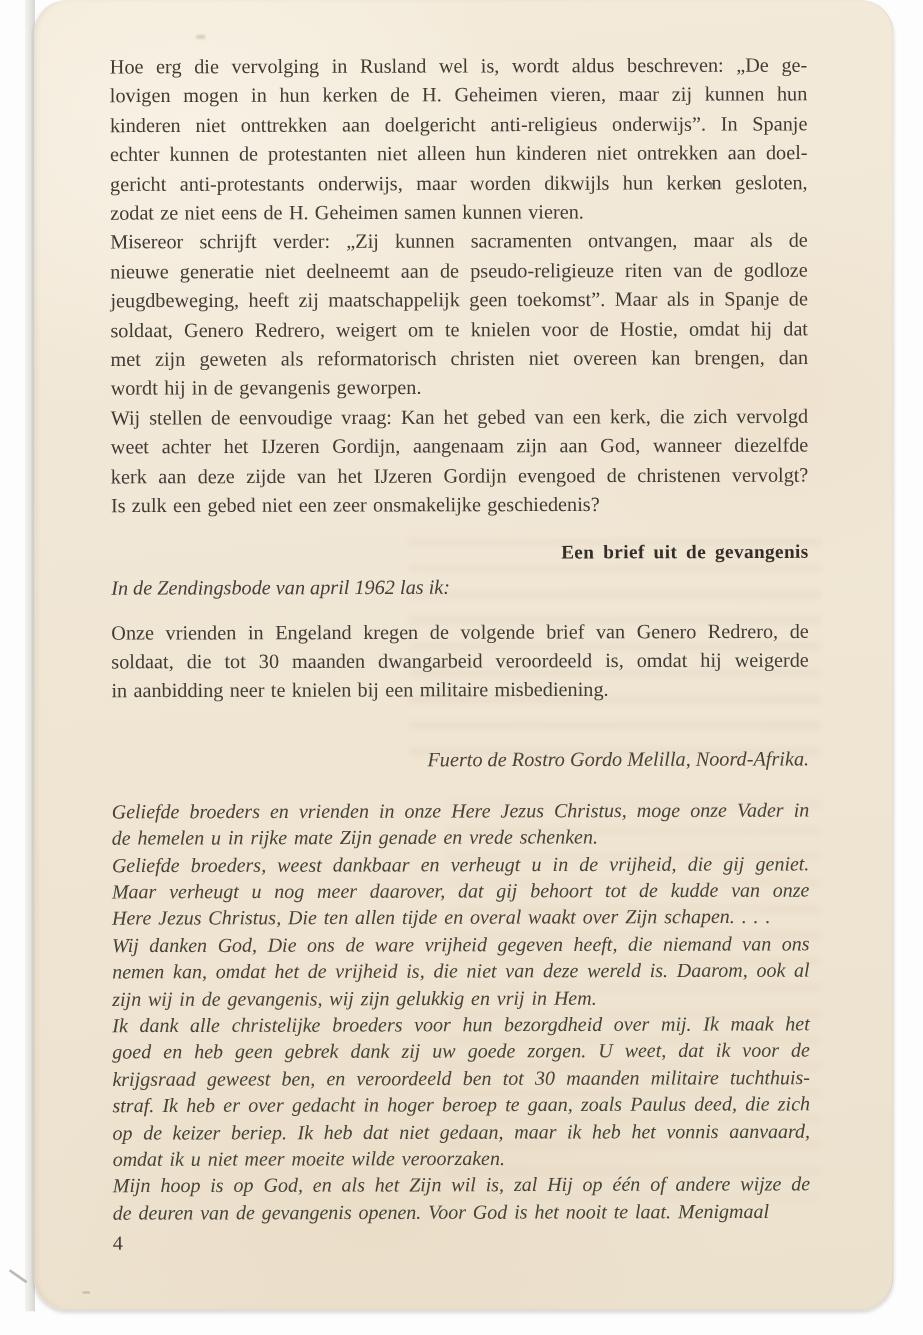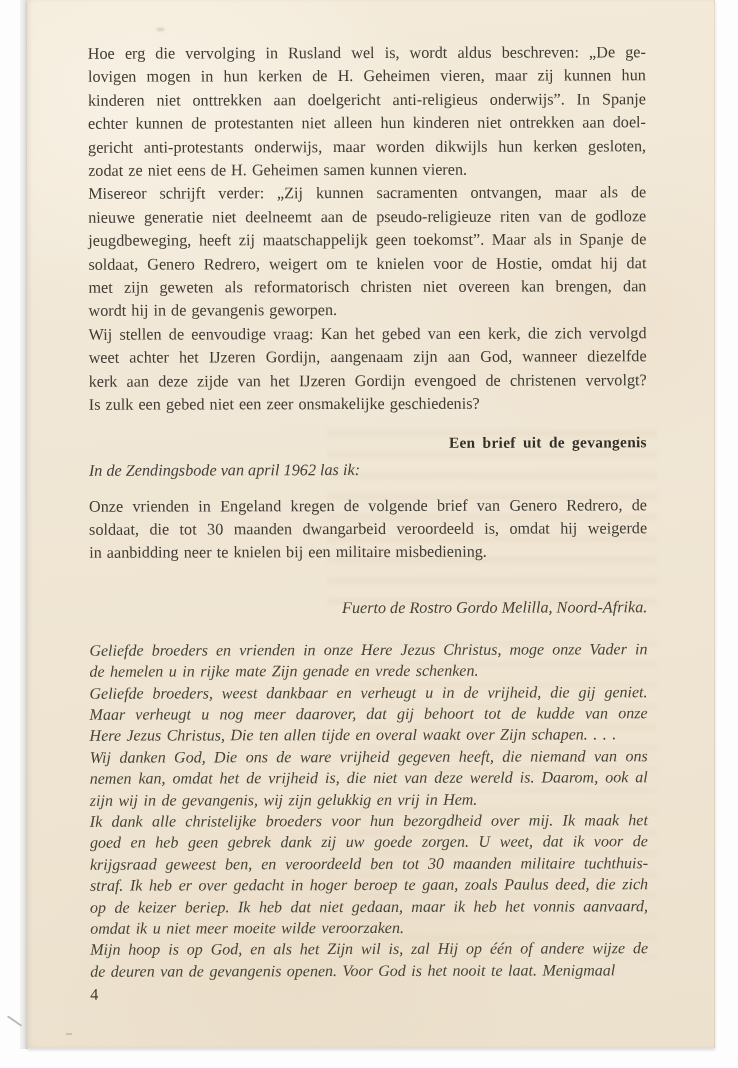--- a/index.html
+++ b/index.html
@@ -19,20 +19,21 @@
   .pg{
     position:absolute;left:27px;top:0;width:688px;height:1048px;
     background:
       radial-gradient(420px 300px at 18% 10%, rgba(255,252,244,.45), rgba(255,252,244,0) 70%),
       radial-gradient(300px 220px at 85% 30%, rgba(230,210,185,.25), rgba(230,210,185,0) 70%),
       radial-gradient(360px 260px at 40% 92%, rgba(228,212,188,.30), rgba(228,212,188,0) 75%),
       linear-gradient(175deg,#f3ead9 0%,#f1e7d6 35%,#efe4d1 70%,#ece1cd 100%);
     box-shadow: inset 3px 0 6px -3px rgba(90,80,60,.18),
                 inset -1px 0 0 rgba(120,110,90,.12),
                 0 2px 3px rgba(0,0,0,.14);
+    border-radius: 27px;
   }
   
   .ghost{
     position:absolute;pointer-events:none;
     background:repeating-linear-gradient(180deg,
       rgba(150,120,85,.10) 0px, rgba(150,120,85,.10) 7px,
       rgba(150,120,85,0) 7px, rgba(150,120,85,0) 21px);
     filter:blur(2px);
   }
   .g1{left:300px;top:430px;width:330px;height:180px;opacity:.5;}

